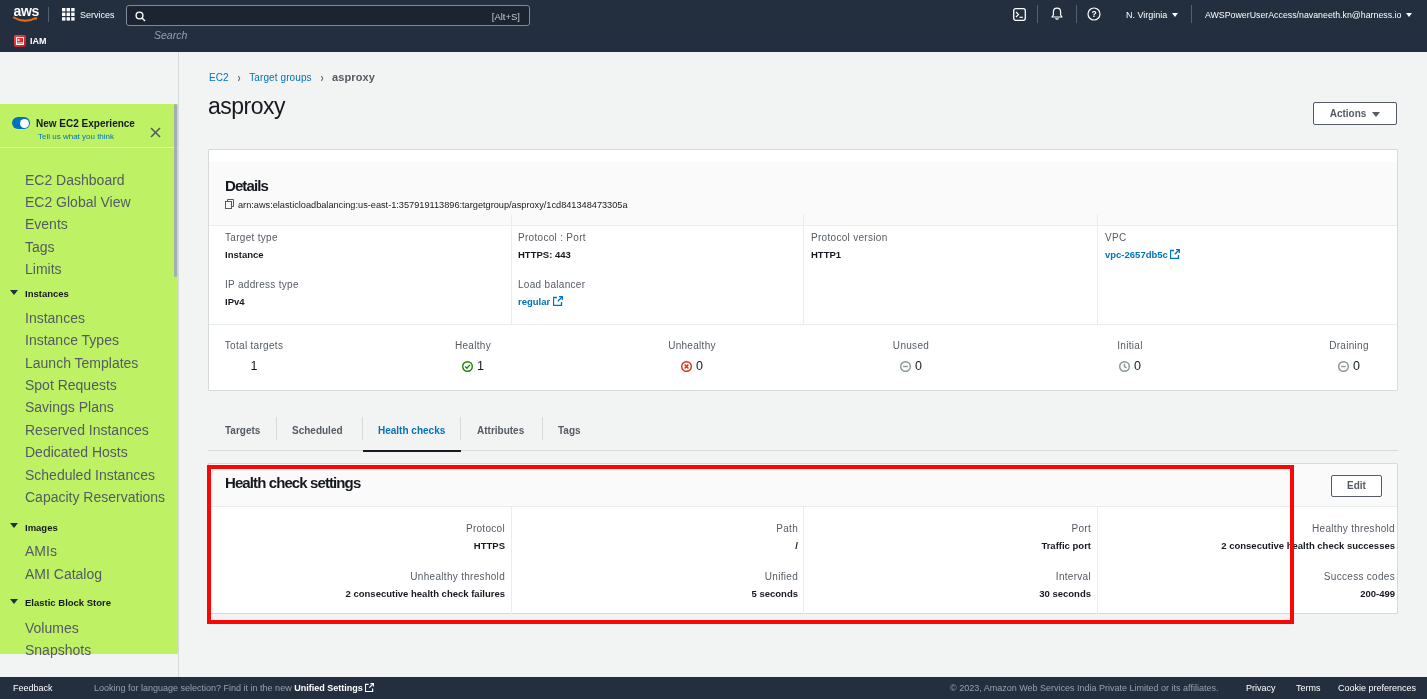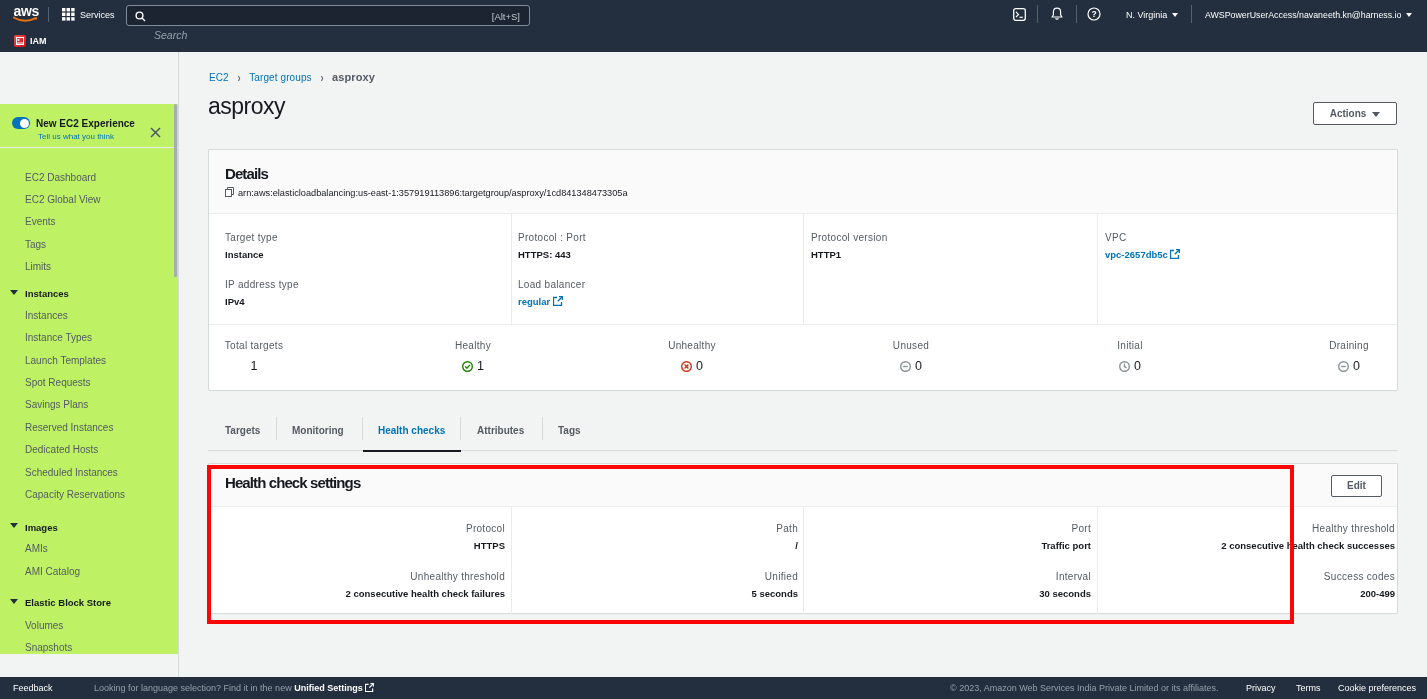--- a/index.html
+++ b/index.html
@@ -28,38 +28,38 @@
 
 #sidepanel { position:absolute; left:0; top:104px; width:179px; height:550px; background:#bef264; }
 #sideborder { position:absolute; left:178px; top:52px; width:1px; height:625px; background:#d5dbdb; }
 #togglebox { position:absolute; left:0; top:0; width:179px; height:44px; border-bottom:1px solid #eaeded; }
 #togglepill { position:absolute; left:12px; top:13px; width:18px; height:12px; background:#0073bb; border-radius:6px; }
 #togglepill .knob { position:absolute; right:1.5px; top:1.5px; width:9px; height:9px; background:#fff; border-radius:50%; }
 #ttl1 { position:absolute; left:36px; top:14px; font-size:10px; font-weight:bold; color:#16191f; }
 #ttl2 { position:absolute; left:38px; top:28px; font-size:8px; color:#0073bb; }
 #closex { position:absolute; left:149px; top:22px; }
 #scrollthumb { position:absolute; left:174px; top:104px; width:3px; height:173px; background:#a5aeb5; border-radius:2px; }
-.navitem { position:absolute; left:25px; font-size:10px; color:#545b64; white-space:nowrap;text-align:right; }
+.navitem { position:absolute; left:25px; font-size:14px; color:#545b64; white-space:nowrap;text-align:right; }
 .navhead { position:absolute; left:25px; font-size:9.5px; color:#16191f; font-weight:bold; white-space:nowrap; }
 .navtri { position:absolute; left:10px; width:0; height:0; border-left:4px solid transparent; border-right:4px solid transparent; border-top:5px solid #232f3e; }
 
 
 #crumbs { position:absolute; left:209px; top:70px; font-size:10px; letter-spacing:0.1px; color:#545b64; }
 #crumbs a { color:#0073bb; text-decoration:none; }
 #crumbs .sep { display:inline-block; margin:0 8px; color:#687078; font-size:13px; transform:scale(0.72,1); font-weight:bold; vertical-align:-1.5px;}
 #h1 { position:absolute; left:208px; top:93px; font-size:23px; line-height:27px; letter-spacing:-0.5px; color:#16191f; font-weight:normal; }
 .btn { position:absolute; background:#fff; border:1px solid #545b64; border-radius:2px; font-size:10px; font-weight:bold; color:#545b64; text-align:center; font-family:"Liberation Sans",sans-serif; }
 #actionsbtn { left:1313px; top:102px; width:84px; height:23px; line-height:21px; }
 #editbtn { left:1331px; top:475px; width:51px; height:22px; line-height:20px; }
 .dcaret { display:inline-block; width:0; height:0; border-left:4px solid transparent; border-right:4px solid transparent; border-top:5px solid #545b64; margin-left:6px; }
 
 
 .card { position:absolute; background:#fff; border:1px solid #d5dbdb; border-radius:1px; }
 #detailscard { left:208px; top:149px; width:1190px; height:242px; }
-#dethead { position:absolute; left:0; top:0; width:100%; height:64px; background:#fafafa; border-bottom:1px solid #eaeded; }
+#dethead { position:absolute; left:0; top:12px; width:100%; height:64px; background:#fafafa; border-bottom:1px solid #eaeded; }
 #dettitle { position:absolute; left:16px; top:15px; font-size:15px; line-height:17px; letter-spacing:-0.9px; font-weight:bold; color:#16191f; }
 #arnline { position:absolute; left:16px; top:37px; font-size:9.2px; color:#16191f; }
 #detgrid { position:absolute; left:0; top:64px; width:100%; height:111px; border-bottom:1px solid #eaeded; }
 .gcol { position:absolute; top:17px; width:280px; }
 .gcol.c1 { left:16px; } .gcol.c2 { left:309px; } .gcol.c3 { left:602px; } .gcol.c4 { left:896px; width:290px; }
 .vdiv { position:absolute; top:0; width:1px; background:#eaeded; }
 .glabel { font-size:10px; letter-spacing:0.3px; color:#545b64; line-height:13px; }
 .gvalue { font-size:9.5px; color:#16191f; font-weight:bold; line-height:13px; margin-top:4px; }
 .gpair2 { margin-top:17px; }
 #detstats { position:absolute; left:0; top:176px; width:100%; height:65px; display:flex; justify-content:space-between; padding:0 8px 0 5px; }
@@ -285,21 +285,21 @@
             <circle cx="5.5" cy="5.5" r="4.8" stroke="#879596" stroke-width="1.4" fill="none"></circle>
             <line x1="3.2" y1="5.5" x2="7.8" y2="5.5" stroke="#879596" stroke-width="1.4"></line>
           </svg>0</div>
       </div>
   </div>
 </div>
 
 <div id="tabs">
   <div class="tab" style="left:17px">Targets</div>
   <div class="tabdiv" style="left:68px"></div>
-  <div class="tab" style="left:84px">Monitoring</div>
+  <div class="tab" style="left:84px">Scheduled</div>
   <div class="tabdiv" style="left:153.5px"></div>
   <div class="tab" style="left:170px;color:#0073bb">Health checks</div>
   <div class="tabdiv" style="left:252px"></div>
   <div class="tab" style="left:269px">Attributes</div>
   <div class="tabdiv" style="left:333.5px"></div>
   <div class="tab" style="left:350px">Tags</div>
   <div id="tabline"></div>
   <div id="activeline"></div>
 </div>
 

